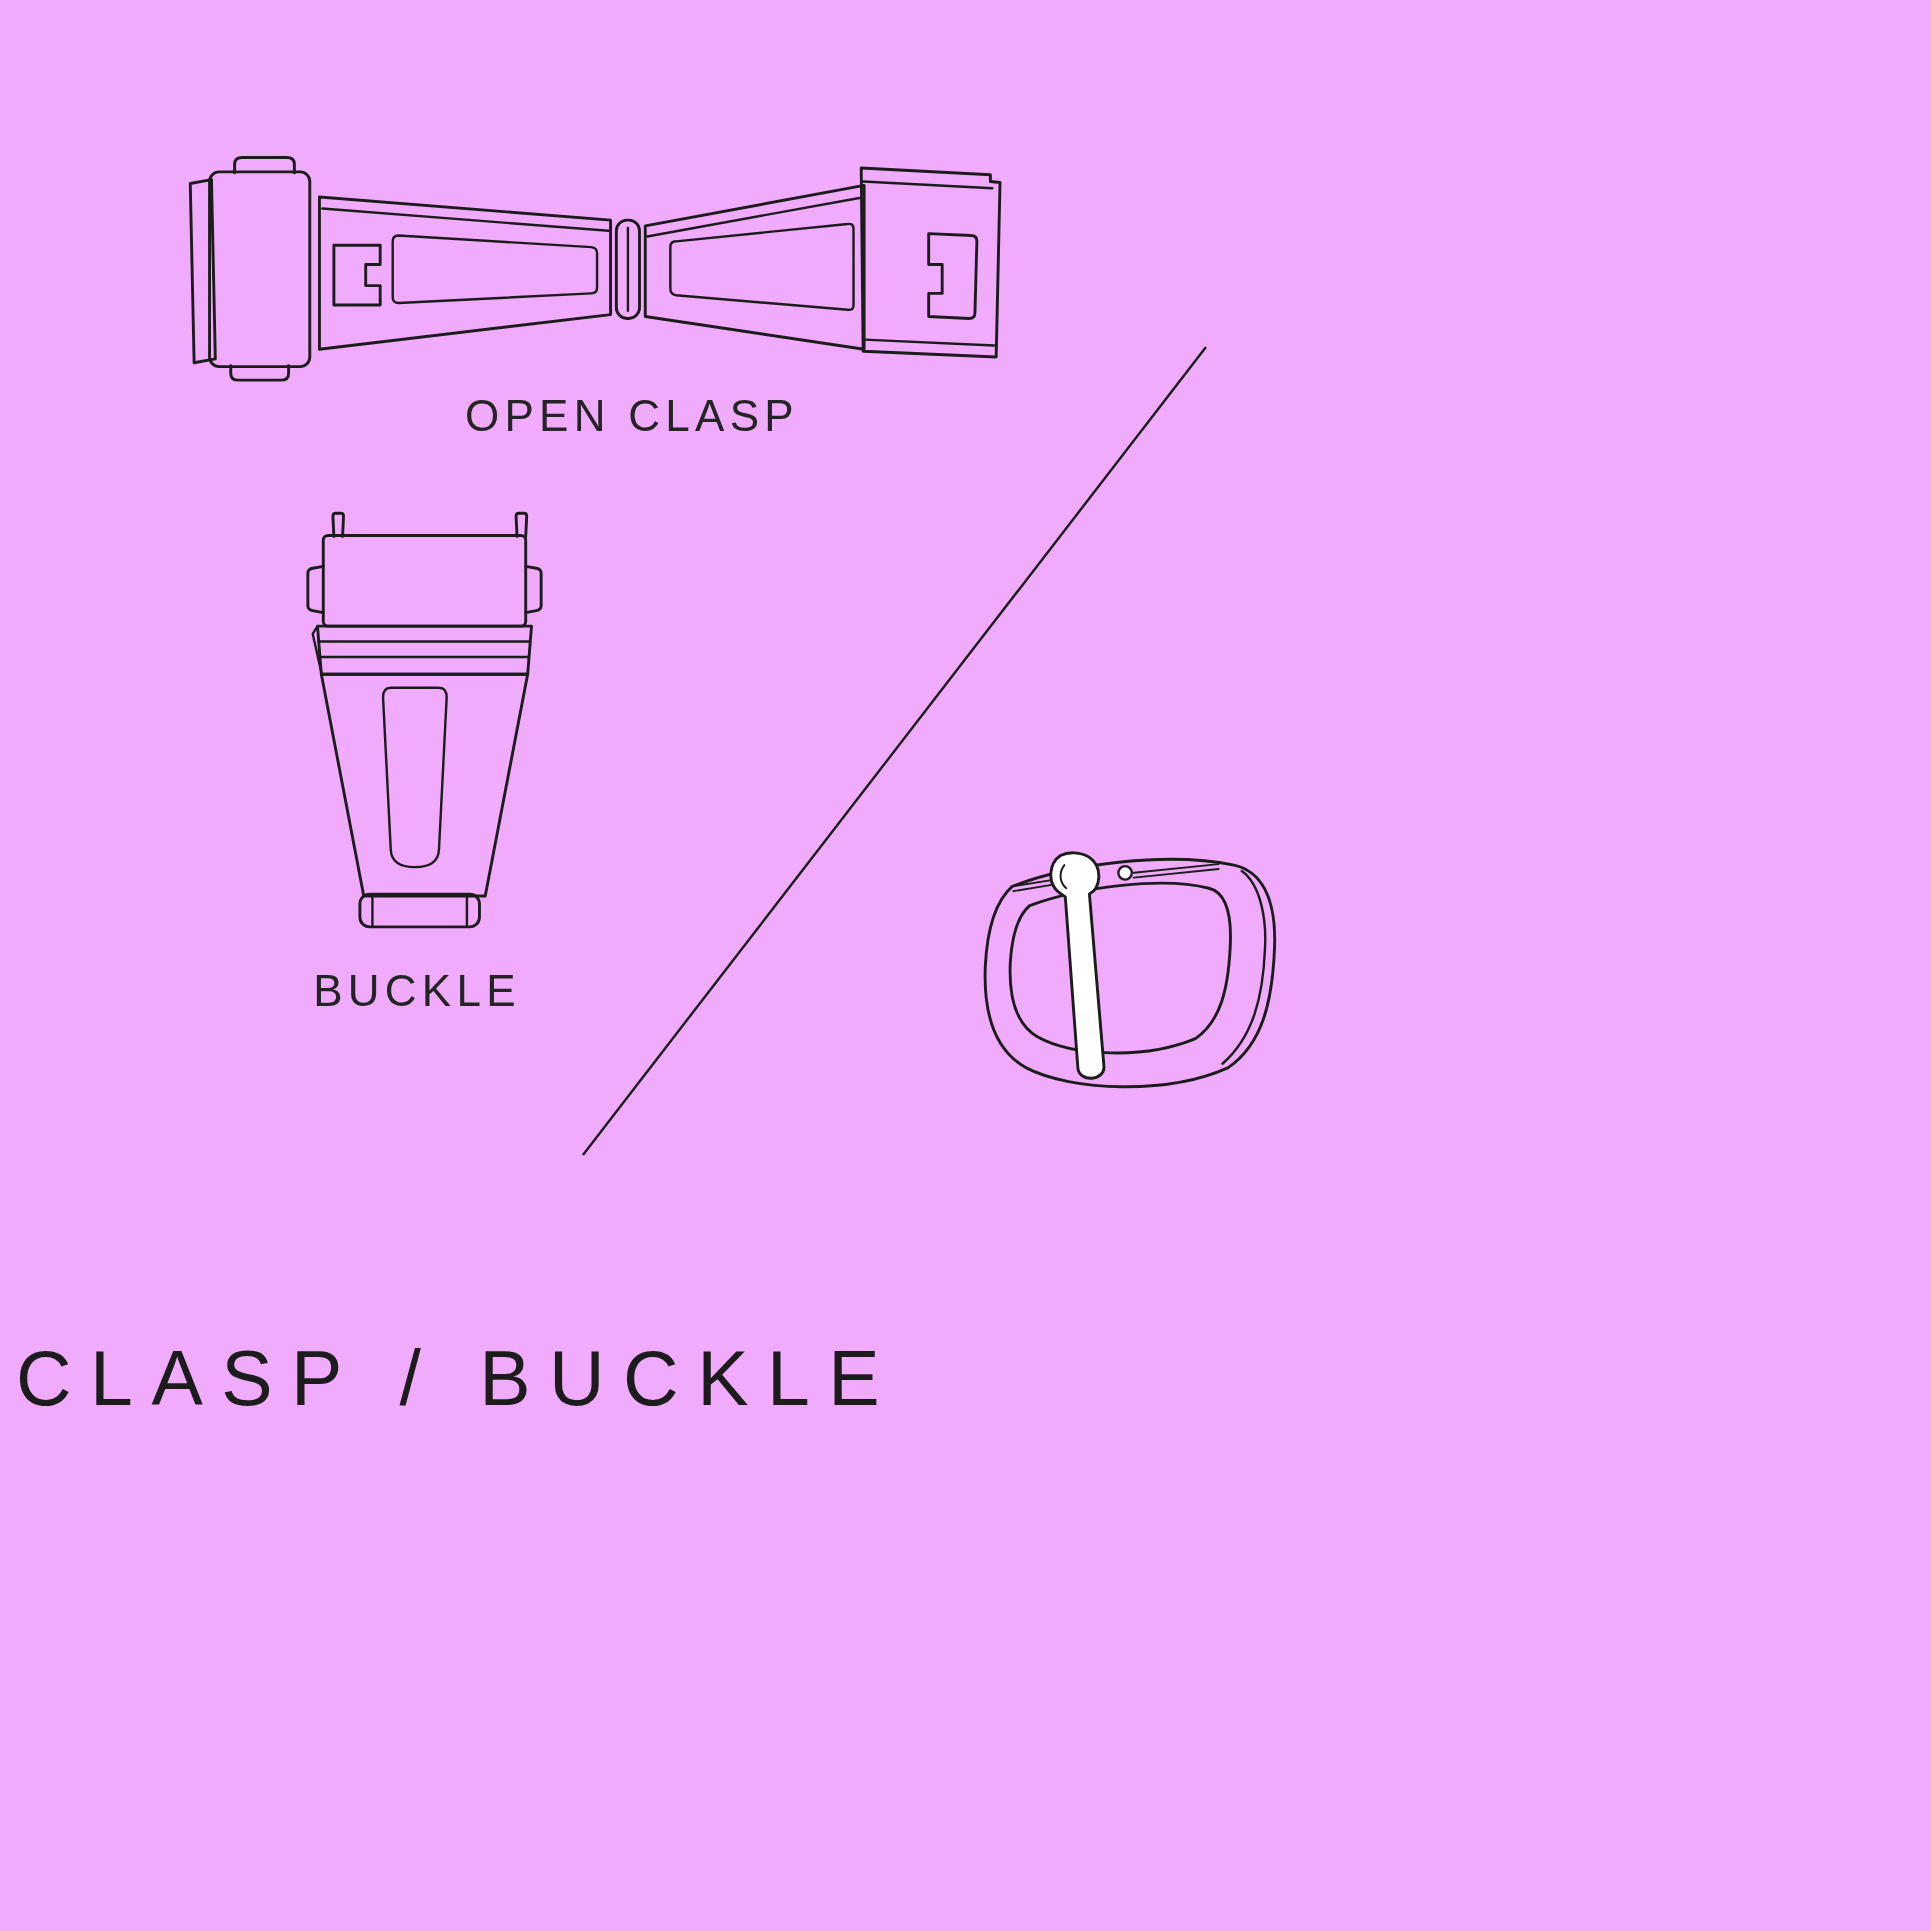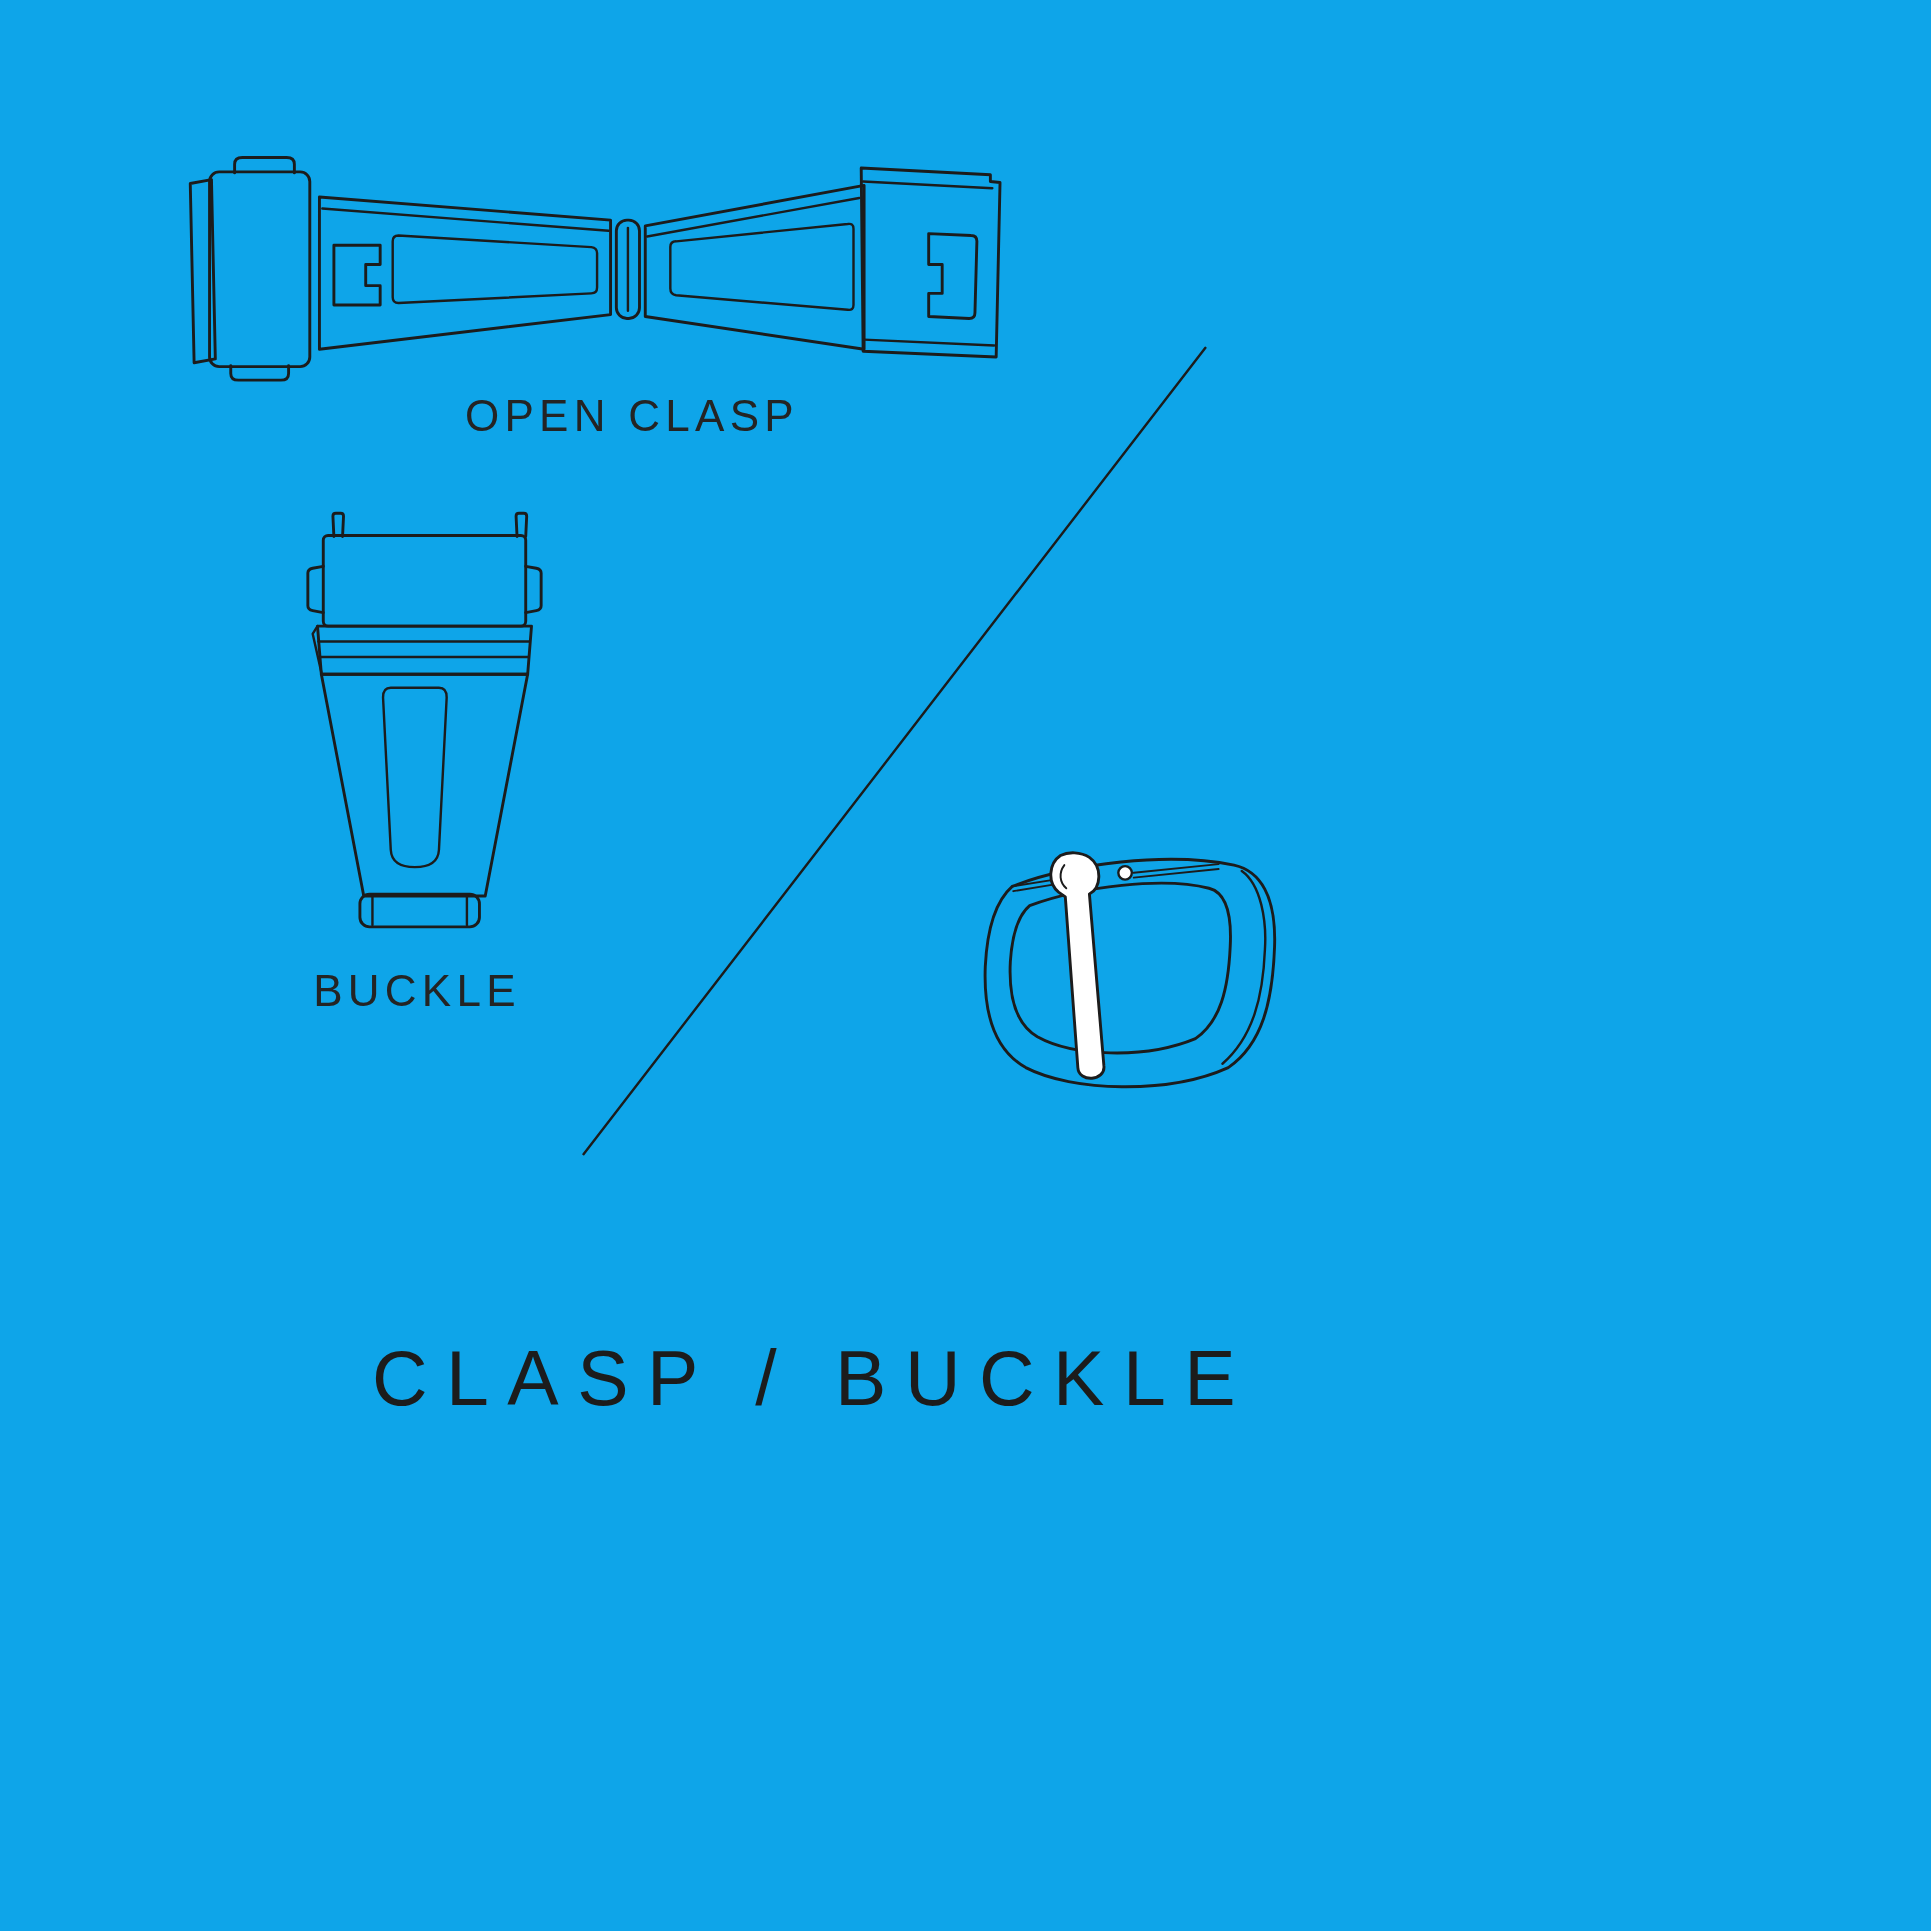--- a/index.html
+++ b/index.html
@@ -5,41 +5,40 @@
   html, body {
     margin: 0;
     padding: 0;
     background: #ffffff;
     font-family: "Liberation Sans", "DejaVu Sans", sans-serif;
   }
   .canvas {
     position: relative;
     width: 1931px;
     height: 1931px;
-    background: #0ea5e9;
+    background: #f0abfc;
     overflow: hidden;
   }
   .fig {
     position: absolute;
   }
   .caption {
     position: absolute;
     color: #242424;
     font-size: 44px;
     font-weight: 400;
     letter-spacing: 0.12em;
     text-align: center;
     white-space: nowrap;
   }
   .title {
     position: absolute;
     top: 1334px;
-    left: 0;
+    left: 16px;
     width: 1626px;
-    text-align: center;
     color: #1c1c1c;
     font-size: 77px;
     font-weight: 500;
     letter-spacing: 0.24em;
     white-space: nowrap;
   }
   svg {
     display: block;
   }
 </style>

